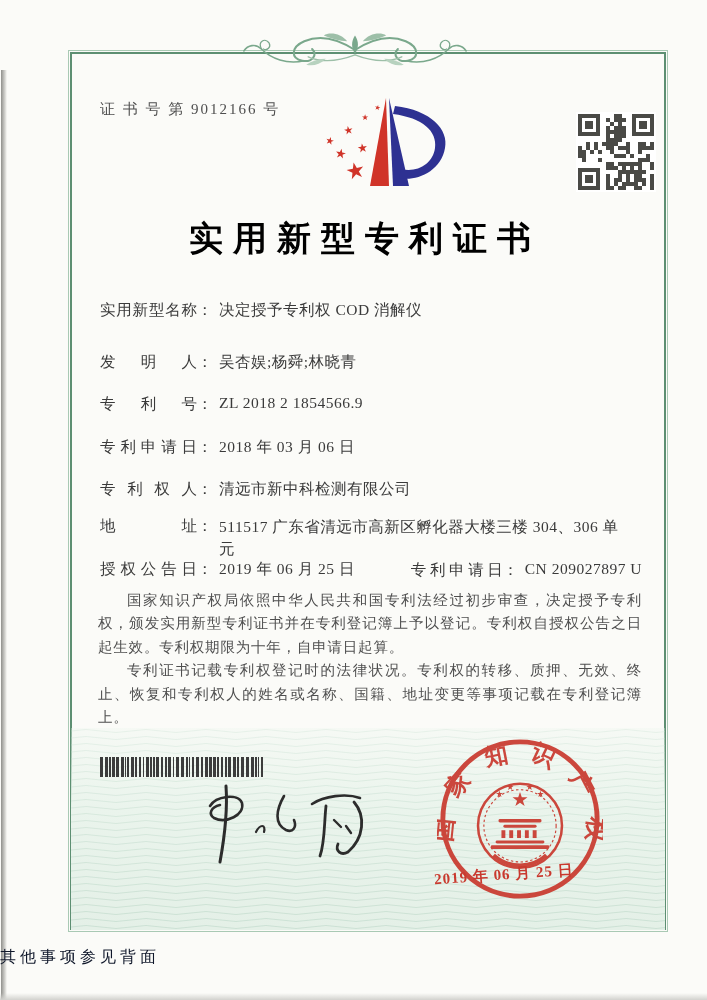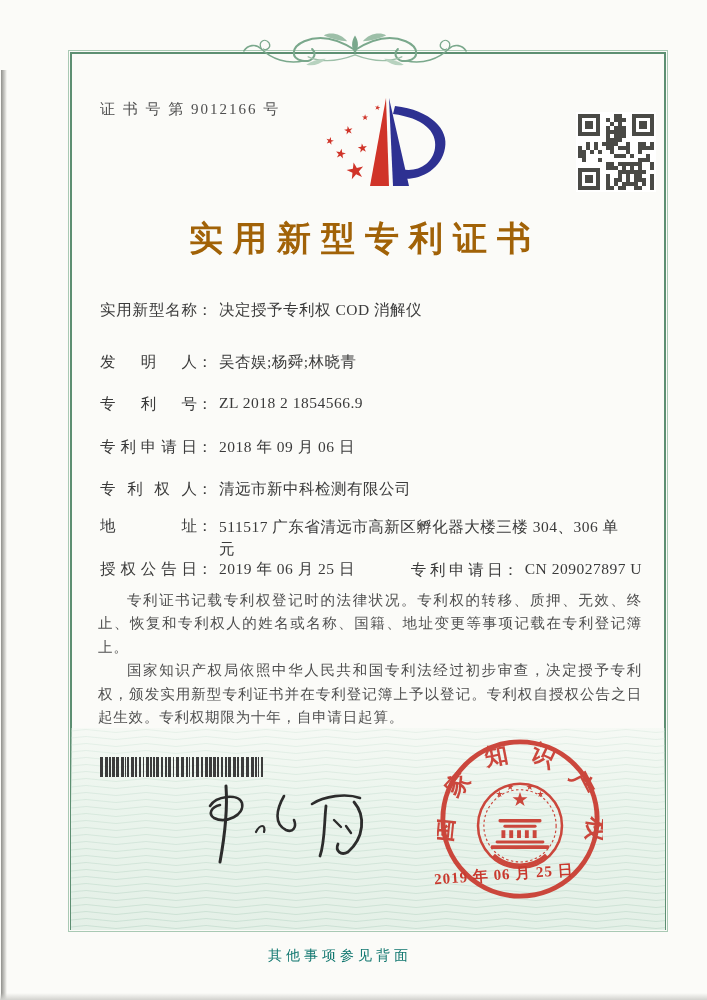--- a/index.html
+++ b/index.html
@@ -24,21 +24,21 @@
   .cert-no { position:absolute; left:100px; top:100px; font-size:15px; color:#4f4f4f; letter-spacing:2px; }
 
   .logo { position:absolute; left:313px; top:94px; width:146px; height:96px; }
   .qr { position:absolute; left:576px; top:112px; width:80px; height:80px; background:#fff; }
   .qr i { position:absolute; width:4px; height:4px; background:#4a4a46; }
   .qr .finder { position:absolute; width:22px; height:22px; border:4px solid #4a4a46; background:#fff; }
   .qr .finder:after { content:""; position:absolute; left:3px; top:3px; width:8px; height:8px; background:#4a4a46; }
   .qr .f1 { left:2px; top:2px; } .qr .f2 { right:2px; top:2px; } .qr .f3 { left:2px; bottom:2px; }
 
   .title { position:absolute; left:0; top:216px; width:707px; text-align:center;
-           font-size:34px; font-weight:600; color:#a16207; letter-spacing:10px;padding-left:23px; }
+           font-size:34px; font-weight:600; color:#000000; letter-spacing:10px;padding-left:23px; }
 
   .fields { position:absolute; left:100px; top:0; width:545px; }
   .frow { position:absolute; font-size:15.5px; color:#3a3a3a; white-space:nowrap; }
   .flabel { display:inline-block; width:97px; text-align:justify; text-align-last:justify; vertical-align:top; }
   .fcolon { display:inline-block; width:22px; vertical-align:top; }
   .fvalue { letter-spacing:0.5px; }
   .frow-addr { white-space:normal; display:flex; width:540px; }
   .frow-addr .fvalue { width:412px; letter-spacing:0.5px; line-height:1.45; }
   .fgroup2 { display:inline-block; margin-left:52px; }
   .fgroup2 .flabel { width:92px; }
@@ -56,22 +56,22 @@
 
   .director { position:absolute; left:100px; top:804px; font-size:16.5px; color:#3d3d3d; letter-spacing:3px; line-height:2.0; }
   .signature { position:absolute; left:196px; top:772px; width:190px; height:100px; }
 
   .seal { position:absolute; left:437px; top:736px; width:166px; height:166px; opacity:0.92; }
   .seal-date { position:absolute; left:434px; top:864px; width:180px; font-size:15px; color:#c9392e;
                letter-spacing:1px; transform:rotate(-4deg); font-weight:600; }
 
   .page-num { position:absolute; left:0; top:908px; width:707px; text-align:center;
               font-size:13px; color:#3f3f3f; letter-spacing:2px; }
-  .footer-note { position:absolute; left:0; top:947px; width:680px; text-align:center;
-                 font-size:14px; color:#0f766e; letter-spacing:4px; }
+  .footer-note { position:absolute; left:0; top:947px; width:680px; 
+                 font-size:16px; color:#0f172a; letter-spacing:4px; }
 </style>
 </head>
 <body>
 
 <div class="page">
 
   <div class="spine"></div>
   <div class="bottom-shadow"></div>
 
   <div class="frame">
@@ -240,39 +240,39 @@
     <div class="frow" style="top:300px">
       <span class="flabel">实用新型名称</span><span class="fcolon">：</span><span class="fvalue">决定授予专利权 COD 消解仪</span>
     </div>
     <div class="frow" style="top:352px">
       <span class="flabel">发明人</span><span class="fcolon">：</span><span class="fvalue">吴杏娱;杨舜;林晓青</span>
     </div>
     <div class="frow" style="top:394px">
       <span class="flabel">专利号</span><span class="fcolon">：</span><span class="fvalue">ZL 2018 2 1854566.9</span>
     </div>
     <div class="frow" style="top:437px">
-      <span class="flabel">专利申请日</span><span class="fcolon">：</span><span class="fvalue">2018 年 09 月 06 日</span>
+      <span class="flabel">专利申请日</span><span class="fcolon">：</span><span class="fvalue">2018 年 03 月 06 日</span>
     </div>
     <div class="frow" style="top:479px">
       <span class="flabel">专利权人</span><span class="fcolon">：</span><span class="fvalue">清远市新中科检测有限公司</span>
     </div>
     <div class="frow frow-addr" style="top:516px">
       <span class="flabel">地址</span>
         <span class="fcolon">：</span>
         <span class="fvalue">511517 广东省清远市高新区孵化器大楼三楼 304、306 单元</span>
     </div>
     <div class="frow" style="top:559px">
       <span><span class="flabel">授权公告日</span><span class="fcolon">：</span><span class="fvalue">2019 年 06 月 25 日</span></span>
       <span class="fgroup2"><span class="flabel">专利申请日</span><span class="fcolon">：</span><span class="fvalue">CN 209027897 U</span></span>
     </div>
   </div>
 
   <div class="paras">
+    <p>国家知识产权局依照中华人民共和国专利法经过初步审查，决定授予专利权，颁发实用新型专利证书并在专利登记簿上予以登记。专利权自授权公告之日起生效。专利权期限为十年，自申请日起算。</p>
     <p>专利证书记载专利权登记时的法律状况。专利权的转移、质押、无效、终止、恢复和专利权人的姓名或名称、国籍、地址变更等事项记载在专利登记簿上。</p>
-    <p>国家知识产权局依照中华人民共和国专利法经过初步审查，决定授予专利权，颁发实用新型专利证书并在专利登记簿上予以登记。专利权自授权公告之日起生效。专利权期限为十年，自申请日起算。</p>
   </div>
 
   <div class="waves-zone">
     <svg id="wavesSvg" width="594" height="202" viewBox="0 0 594 202">
         <path d="M0,3 q15,-3 30,0 t30,0 t30,0 t30,0 t30,0 t30,0 t30,0 t30,0 t30,0 t30,0 t30,0 t30,0 t30,0 t30,0 t30,0 t30,0 t30,0 t30,0 t30,0 t30,0 " fill="none" stroke="#c6ded0" stroke-width="0.9" opacity="0.35"></path>
         <path d="M0,10 q15,-3 30,0 t30,0 t30,0 t30,0 t30,0 t30,0 t30,0 t30,0 t30,0 t30,0 t30,0 t30,0 t30,0 t30,0 t30,0 t30,0 t30,0 t30,0 t30,0 t30,0 " fill="none" stroke="#c6ded0" stroke-width="0.9" opacity="0.37"></path>
         <path d="M0,17 q15,-3 30,0 t30,0 t30,0 t30,0 t30,0 t30,0 t30,0 t30,0 t30,0 t30,0 t30,0 t30,0 t30,0 t30,0 t30,0 t30,0 t30,0 t30,0 t30,0 t30,0 " fill="none" stroke="#c6ded0" stroke-width="0.9" opacity="0.39"></path>
         <path d="M0,24 q15,-3 30,0 t30,0 t30,0 t30,0 t30,0 t30,0 t30,0 t30,0 t30,0 t30,0 t30,0 t30,0 t30,0 t30,0 t30,0 t30,0 t30,0 t30,0 t30,0 t30,0 " fill="none" stroke="#c6ded0" stroke-width="0.9" opacity="0.41"></path>
         <path d="M0,31 q15,-3 30,0 t30,0 t30,0 t30,0 t30,0 t30,0 t30,0 t30,0 t30,0 t30,0 t30,0 t30,0 t30,0 t30,0 t30,0 t30,0 t30,0 t30,0 t30,0 t30,0 " fill="none" stroke="#c6ded0" stroke-width="0.9" opacity="0.43"></path>
         <path d="M0,38 q15,-3 30,0 t30,0 t30,0 t30,0 t30,0 t30,0 t30,0 t30,0 t30,0 t30,0 t30,0 t30,0 t30,0 t30,0 t30,0 t30,0 t30,0 t30,0 t30,0 t30,0 " fill="none" stroke="#c6ded0" stroke-width="0.9" opacity="0.45"></path>

